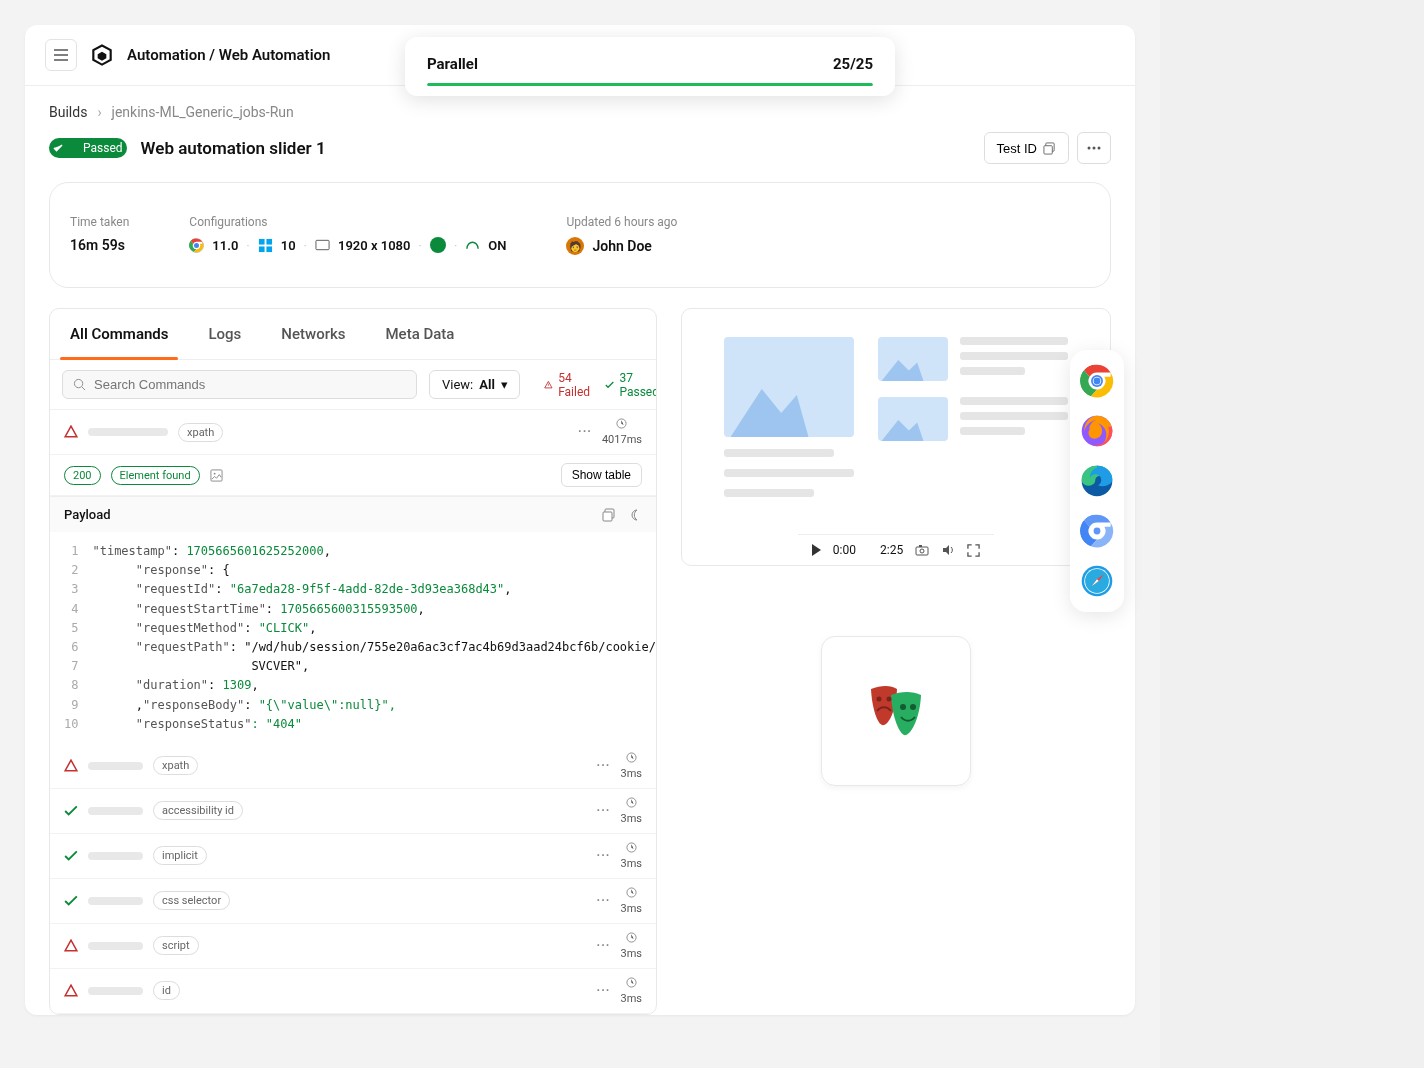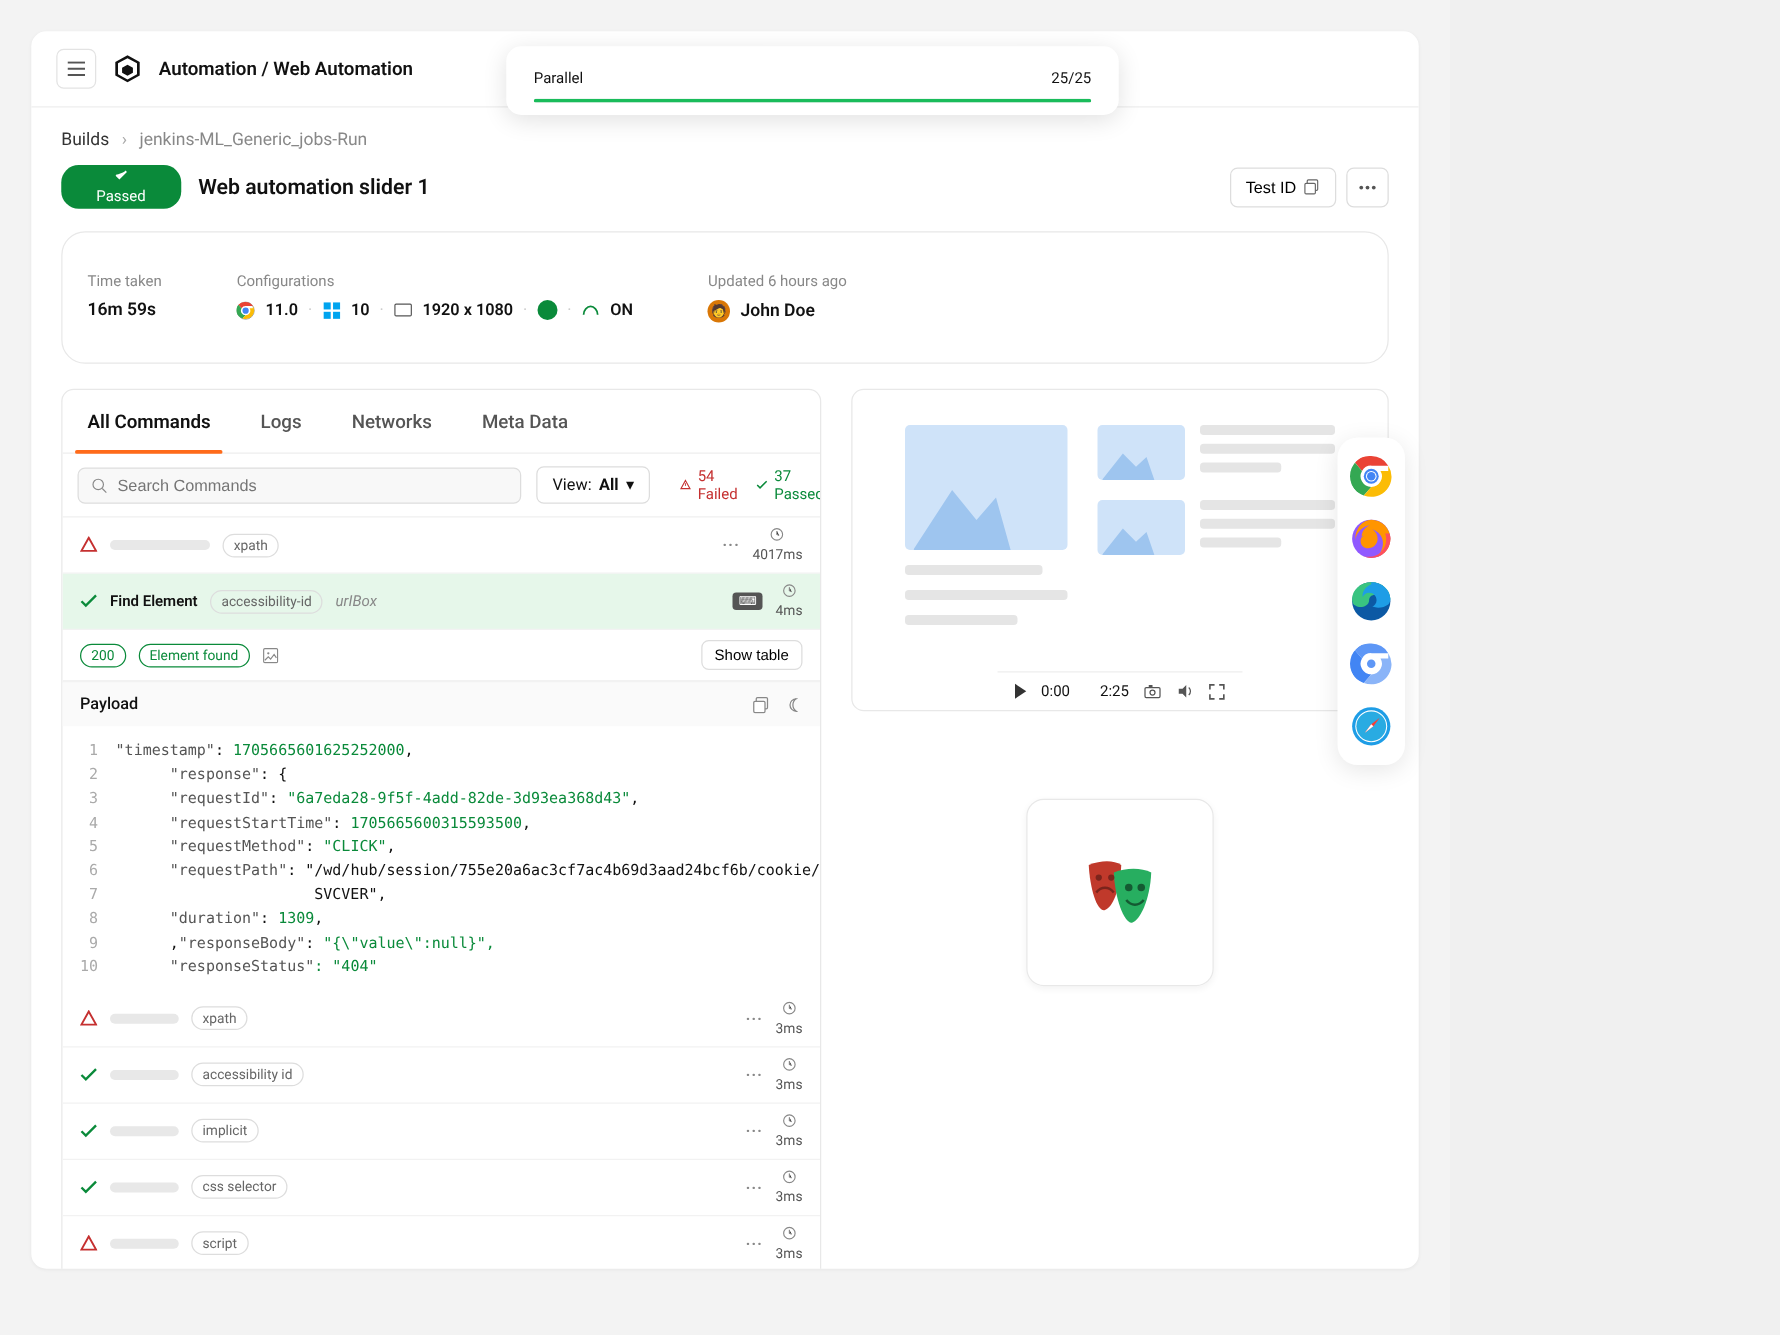--- a/index.html
+++ b/index.html
@@ -5,30 +5,30 @@
 * { margin:0; padding:0; box-sizing:border-box; }
 body { font-family:-apple-system,BlinkMacSystemFont,"Segoe UI",Roboto,sans-serif; background:#f0f0f0; overflow:hidden; font-size:13px; color:#111; }
 .shell { width:1160px; height:1068px; background:#f3f3f3; position:relative; padding:25px; }
 .app { background:#fff; border-radius:12px; box-shadow:0 1px 3px rgba(0,0,0,.05); height:990px; position:relative; overflow:hidden; }
 .topbar { display:flex; align-items:center; padding:14px 20px; border-bottom:1px solid #eee; gap:12px; }
 .hamburger { width:32px; height:32px; border:1px solid #e3e3e3; border-radius:6px; display:flex; align-items:center; justify-content:center; cursor:pointer; }
 .logo { width:26px; height:26px; }
 .bc-title { font-weight:600; font-size:15px; }
 .floating-stats { position:absolute; top:12px; right:240px; display:flex; gap:30px; background:#fff; padding:18px 22px 10px; border-radius:12px; box-shadow:0 4px 20px rgba(0,0,0,.12); z-index:10; width:490px; }
 .stat-item { flex:1; }
-.stat-row { display:flex; justify-content:space-between; font-size:12px; font-weight:400; margin-bottom:10px; }
+.stat-row { display:flex; justify-content:space-between; font-size:15px; font-weight:700; margin-bottom:10px; }
 .stat-bar { height:3px; background:#eee; border-radius:3px; overflow:hidden; }
 .stat-fill { height:100%; border-radius:3px; }
 .content { padding:18px 24px; }
 .breadcrumb { display:flex; align-items:center; gap:10px; font-size:14px; color:#333; margin-bottom:12px; }
 .bc-sep { color:#aaa; }
 .bc-sub { color:#888; }
 .title-row { display:flex; align-items:center; justify-content:space-between; margin-bottom:18px; }
 .title-left { display:flex; align-items:center; gap:14px; }
-.badge-pass { background:#0a8a3a; color:#fff; padding:3px 28px; border-radius:14px; font-size:12px; display:flex; align-items:center; gap:5px;flex-direction:column; }
+.badge-pass { background:#0a8a3a; color:#fff; padding:3px 4px; border-radius:14px; font-size:12px; display:flex; align-items:center; gap:20px; }
 .title-text { font-weight:600; font-size:17px; }
 .title-right { display:flex; gap:8px; }
 .btn-outline { border:1px solid #ddd; background:#fff; padding:6px 12px; border-radius:6px; font-size:13px; display:flex; align-items:center; gap:6px; cursor:pointer;margin-left:33px; }
 .btn-icon-only { border:1px solid #ddd; background:#fff; width:34px; height:32px; border-radius:6px; display:flex; align-items:center; justify-content:center; cursor:pointer; }
 .meta-box { border:1px solid #e8e8e8; border-radius:19px; padding:32px 20px; display:flex; gap:60px; margin-bottom:20px; }
 .meta-col { display:flex; flex-direction:column; gap:8px; }
 .meta-label { font-size:12px; color:#888; }
 .meta-val { font-size:14px; font-weight:600; }
 .config-row { display:flex; align-items:center; gap:8px; font-size:13px; font-weight:600; }
 .cfg-sep { color:#ccc; font-weight:400; }
@@ -251,37 +251,20 @@
           <span class="dots">···</span>
           <div class="time-chip">
                 <svg width="11" height="11" viewBox="0 0 12 12">
                   <circle cx="6" cy="6" r="5" fill="none" stroke="#888"></circle>
                   <path stroke="#888" d="M6 3v3l2 1"></path>
                 </svg>
                 <span>4017ms</span>
               </div>
         </div>
 
-        <div class="cmd-row hl">
-          <svg class="ic-status" viewBox="0 0 12 12">
-                <path fill="none" stroke="#0a8a3a" stroke-width="1.6" d="M1 6l3 3 7-7"></path>
-              </svg>
-          <span class="cmd-name">Find Element</span>
-          <span class="pill">accessibility-id</span>
-          <span class="cmd-url">urIBox</span>
-          <div class="cmd-spacer"></div>
-          <span style="background:#555;color:#fff;border-radius:3px;padding:1px 5px;font-size:10px">⌨</span>
-          <div class="time-chip">
-                <svg width="11" height="11" viewBox="0 0 12 12">
-                  <circle cx="6" cy="6" r="5" fill="none" stroke="#888"></circle>
-                  <path stroke="#888" d="M6 3v3l2 1"></path>
-                </svg>
-                <span>4ms</span>
-              </div>
-        </div>
 
         <div class="sub-row">
           <span class="pill-200">200</span>
           <span class="pill-found">Element found</span>
           <svg width="13" height="13" viewBox="0 0 14 14">
                 <rect x="1" y="1" width="12" height="12" rx="1" fill="none" stroke="#888"></rect>
                 <circle cx="5" cy="5" r="1" fill="#888"></circle>
                 <path fill="none" stroke="#888" d="M2 11l3-3 2 2 3-4 2 3"></path>
               </svg>
           <div class="cmd-spacer"></div>

